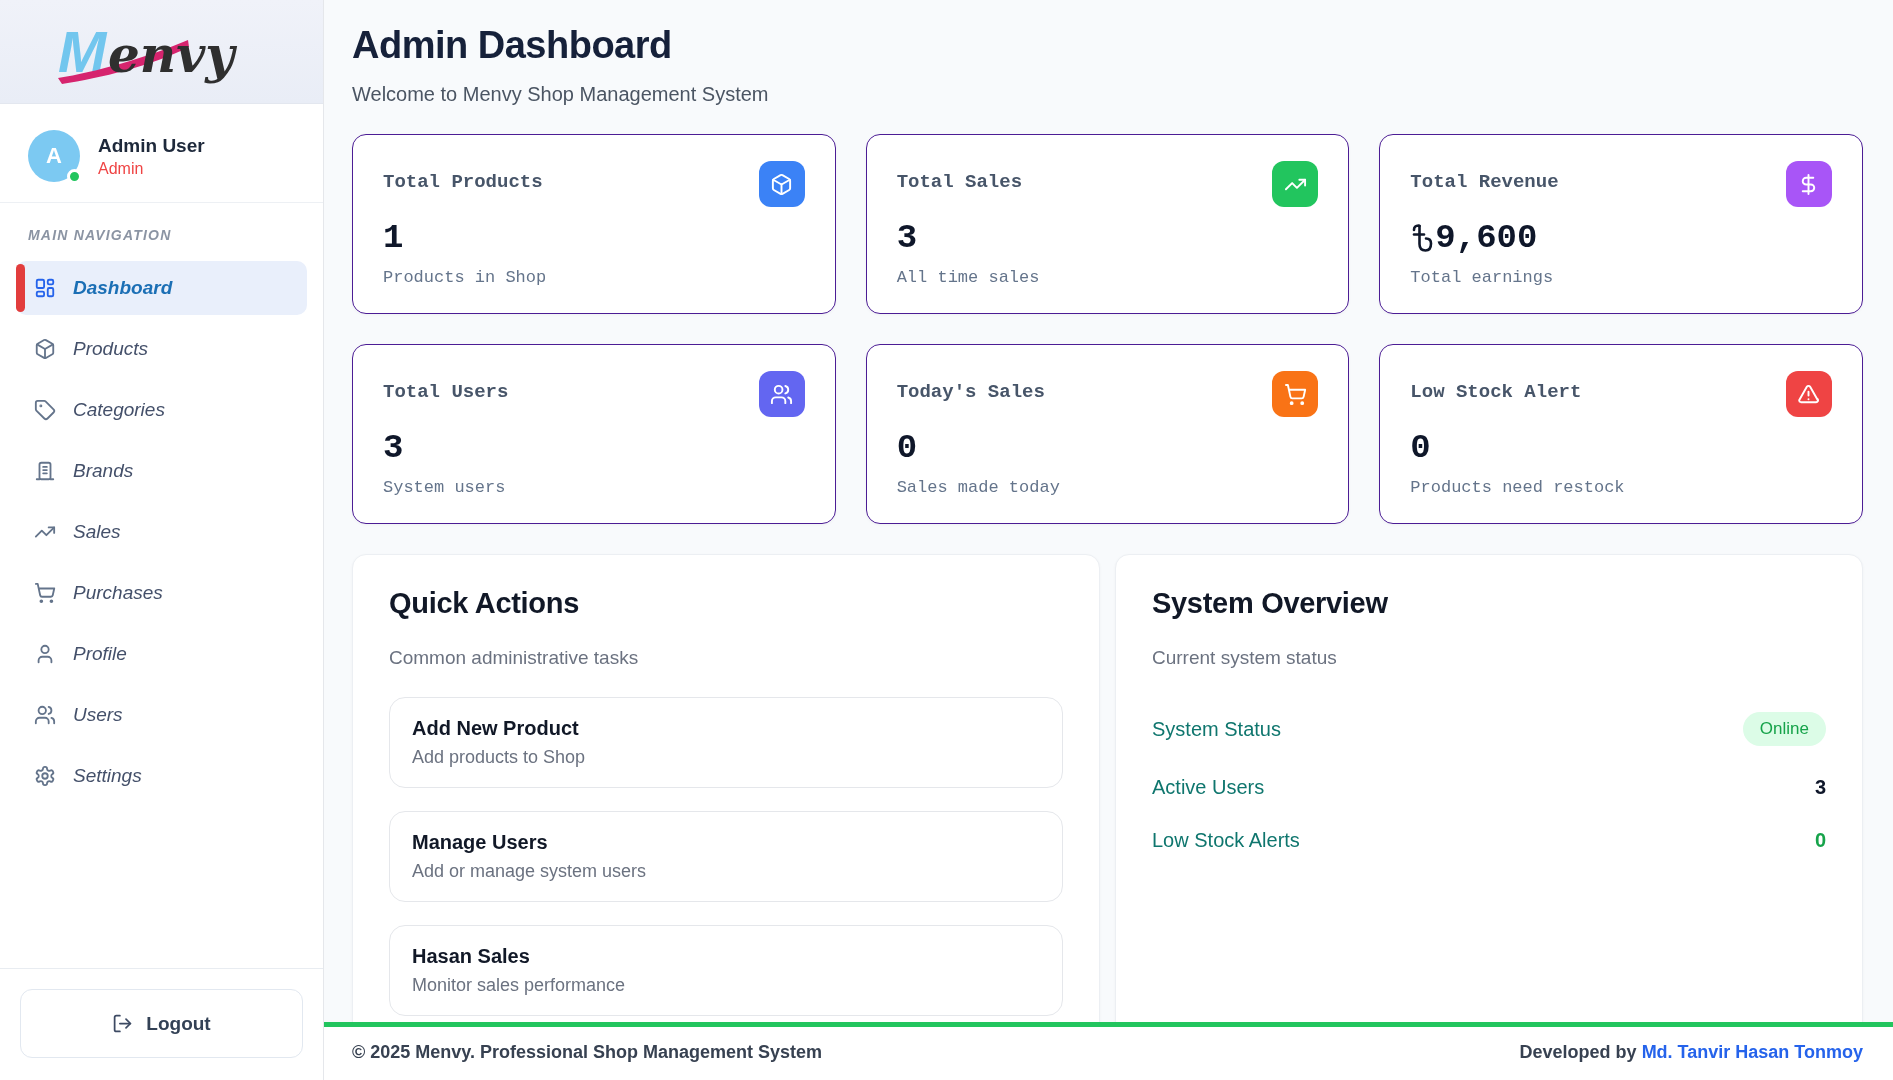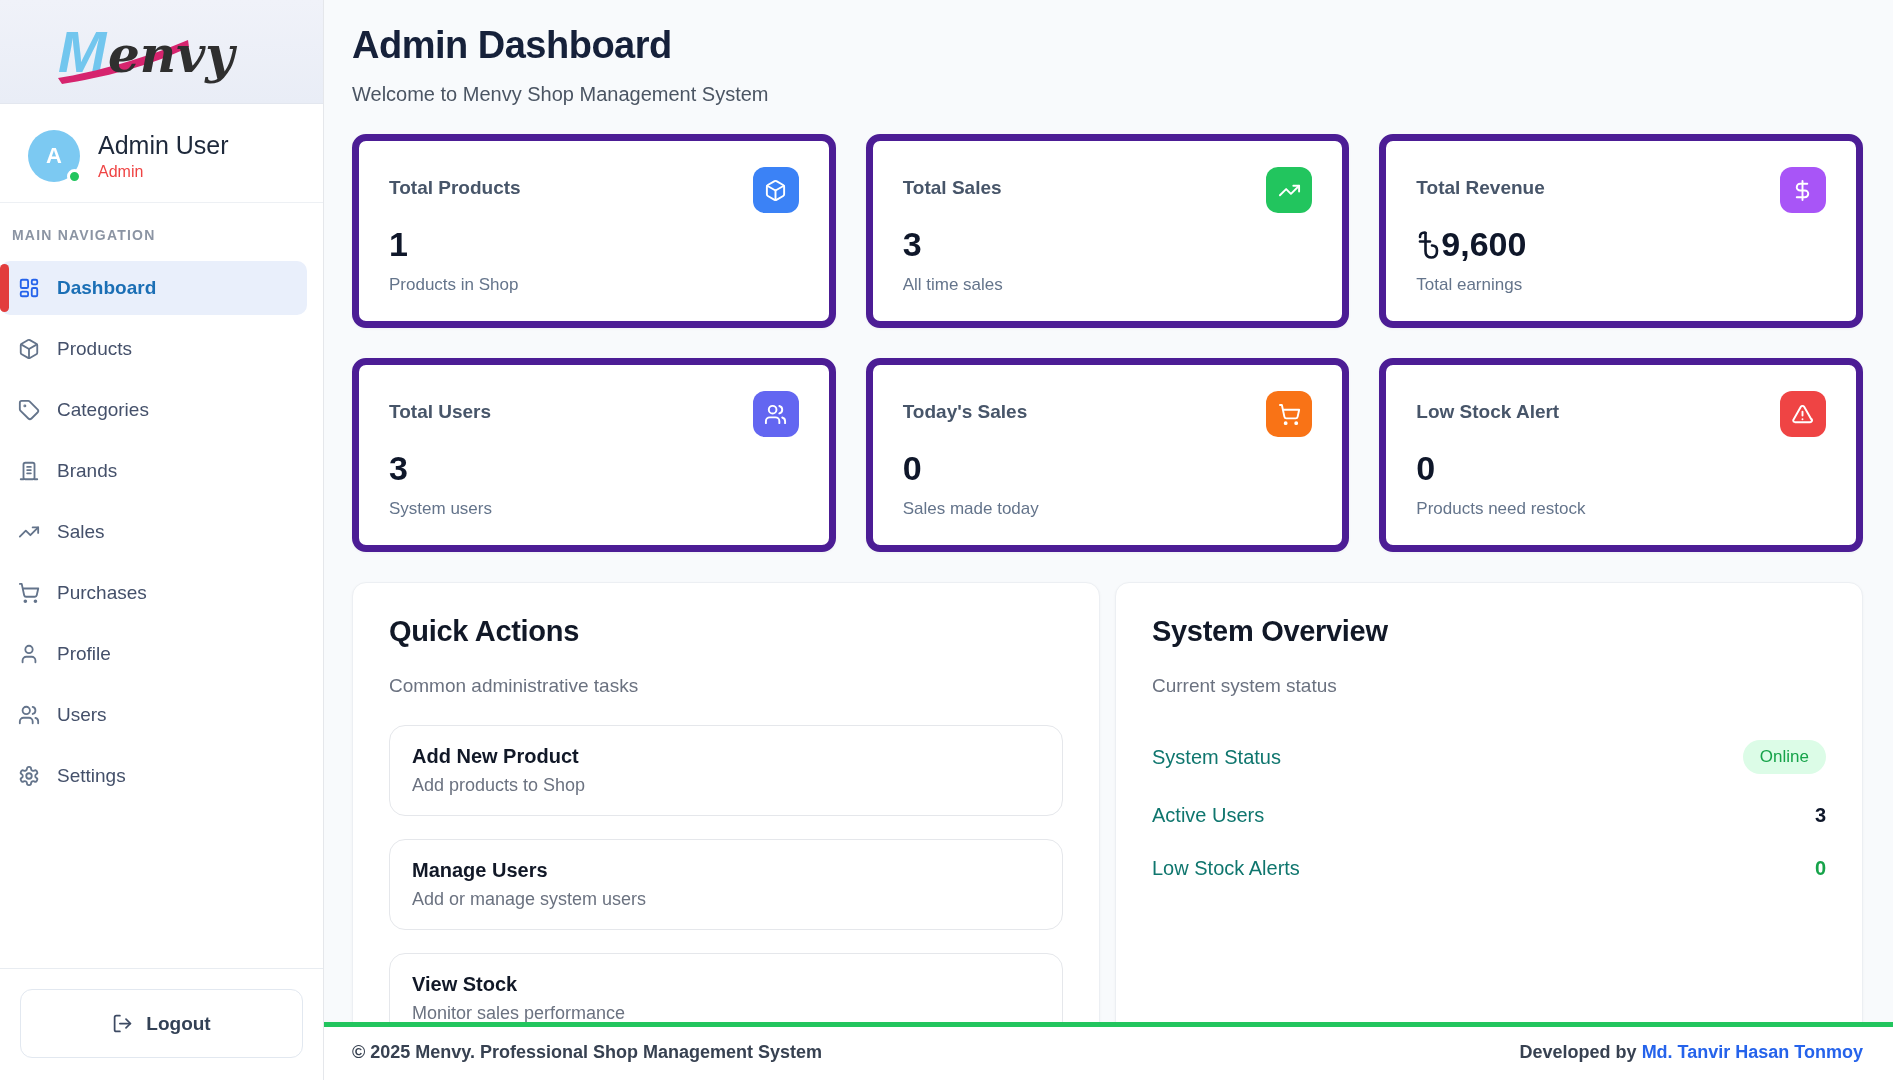--- a/index.html
+++ b/index.html
@@ -11,24 +11,24 @@
              display:flex; flex-direction:column; height:100%; }
   .logo-area { height:104px; background:linear-gradient(180deg,#f0f2f9,#e9edf6);
                border-bottom:1px solid #e3e7ef; display:flex; align-items:center; justify-content:center; }
   .user-section { padding:26px 28px 20px 28px; display:flex; align-items:center; gap:18px;
                   border-bottom:1px solid #edf0f4; }
   .avatar { width:52px; height:52px; border-radius:50%; background:#7cc9f2; color:#fff;
             font-weight:bold; font-size:22px; display:flex; align-items:center; justify-content:center;
             position:relative; flex-shrink:0; }
   .status-dot { position:absolute; right:-2px; bottom:-2px; width:15px; height:15px; border-radius:50%;
                 background:#22c55e; border:3px solid #fff; }
-  .user-name { font-size:25px; font-weight:normal; color:#1e293b; }
+  .user-name { font-size:19px; font-weight:bold; color:#1e293b; }
   .user-role { font-size:16px; color:#ef4444; margin-top:3px; }
 
-  .nav { padding:24px 16px 0 0; }
+  .nav { padding:24px 16px 0 16px;font-style:italic; }
   .nav-label { font-size:14px; font-weight:bold; color:#8b94a3; letter-spacing:1.2px; margin:0 12px 18px 12px; }
   .nav-item { height:54px; border-radius:10px; display:flex; align-items:center; gap:17px;
               padding:0 18px; color:#44506a; font-size:19px; font-weight:500; margin-bottom:7px;
               position:relative; cursor:pointer; }
   .nav-item svg { width:22px; height:22px; stroke:#64748b; flex-shrink:0; }
   .nav-item.active { background:#e9effb; color:#1b6fb5; font-weight:600; }
   .nav-item.active svg { stroke:#2563eb; }
   .nav-item.active::before { content:""; position:absolute; left:0; top:3px; bottom:3px; width:9px;
                              background:#e23d3d; border-radius:9px; }
   .sidebar-bottom { margin-top:auto; border-top:1px solid #e8ecf1; padding:20px 20px 22px 20px; }
@@ -38,22 +38,22 @@
                 font-family:"Liberation Sans", sans-serif; }
   .logout-btn svg { width:21px; height:21px; stroke:#3d4a63; }
 
   
   .main { flex:1; display:flex; flex-direction:column; height:100%; }
   .content { flex:1; padding:24px 30px 0 28px; overflow:hidden; }
   .page-title { font-size:38px; font-weight:800; color:#16213a; letter-spacing:-0.5px; }
   .page-subtitle { font-size:20px; color:#4b5563; margin-top:16px; margin-bottom:28px; }
 
   .stats-grid { display:grid; grid-template-columns:repeat(3,1fr); gap:30px; margin-bottom:30px; }
-  .stat-card { background:#fff; border:7px solid #4c1d95; border-radius:14px; padding:26px 30px;
-               min-height:178px; box-shadow:0 1px 3px rgba(15,23,42,0.04); }
+  .stat-card { background:#fff; border:1px solid #4c1d95; border-radius:14px; padding:26px 30px;
+               min-height:178px; box-shadow:0 1px 3px rgba(15,23,42,0.04);font-family:Liberation Mono, monospace; }
   .stat-top { display:flex; justify-content:space-between; align-items:flex-start; }
   .stat-title { font-size:19px; font-weight:600; color:#475569; padding-top:10px; }
   .stat-icon { width:46px; height:46px; border-radius:12px; display:flex; align-items:center;
                justify-content:center; }
   .stat-icon svg { width:23px; height:23px; stroke:#fff; }
   .stat-value { font-size:34px; font-weight:800; color:#0f172a; margin-top:12px;
                 display:flex; align-items:center; }
   .taka { width:24px; height:32px; margin-right:1px; }
   .stat-sub { font-size:17px; color:#64748b; margin-top:11px; }
 
@@ -312,21 +312,21 @@
 
         <div class="action-item">
           <div class="action-title">Add New Product</div>
           <div class="action-sub">Add products to Shop</div>
         </div>
         <div class="action-item">
           <div class="action-title">Manage Users</div>
           <div class="action-sub">Add or manage system users</div>
         </div>
         <div class="action-item">
-          <div class="action-title">View Stock</div>
+          <div class="action-title">Hasan Sales</div>
           <div class="action-sub">Monitor sales performance</div>
         </div>
       </div>
 
       <div class="panel">
         <div class="panel-title">System Overview</div>
         <div class="panel-sub">Current system status</div>
 
         <div class="overview-row">
           <div class="overview-label">System Status</div>

